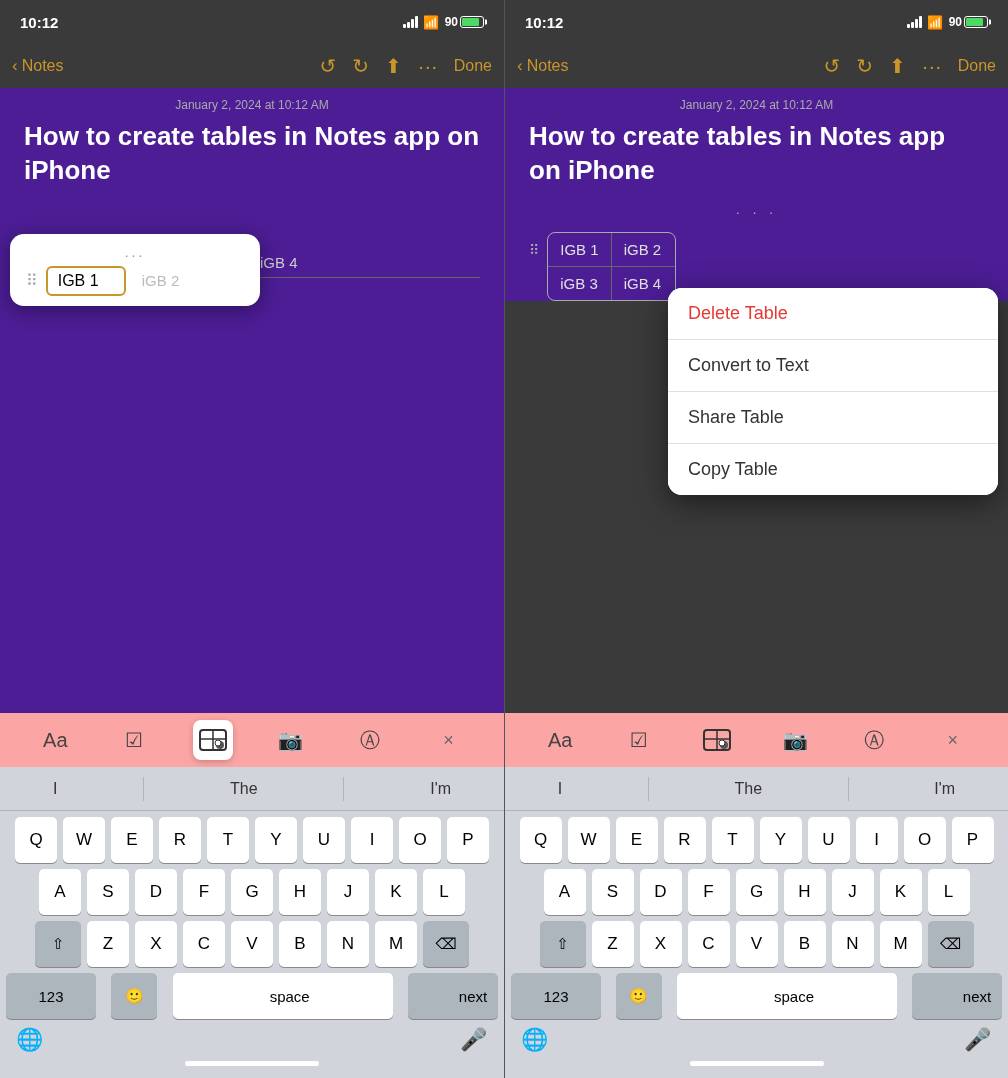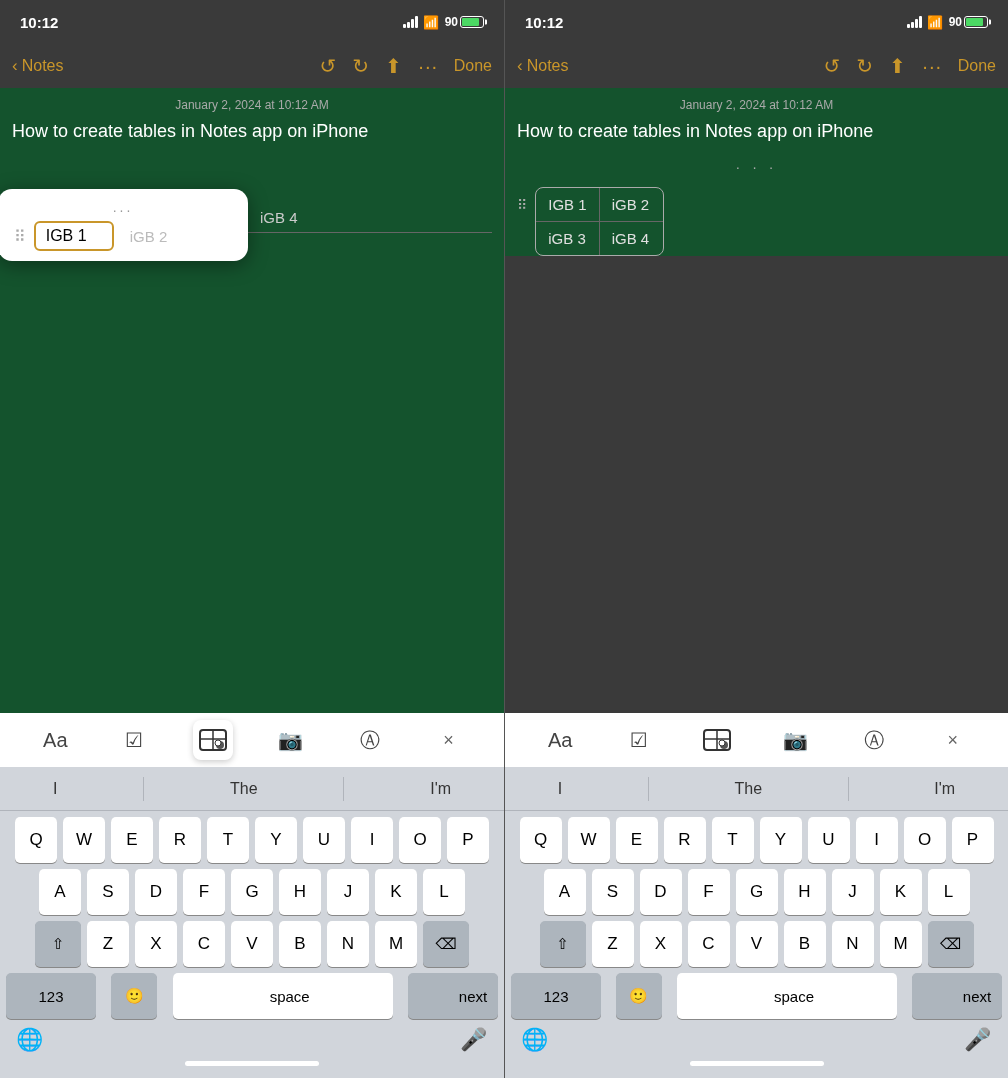--- a/index.html
+++ b/index.html
@@ -146,37 +146,37 @@
     }
 
     .nav-done {
       color: #c9962a;
       font-size: 16px;
       font-weight: 500;
     }
 
     
     .note-content {
-      background: #14532d;
-      padding: 10px 12px;
+      background: #4c1d95;
+      padding: 10px 24px;
       flex: 1;
       position: relative;
     }
 
     .note-date {
       text-align: center;
       color: #aaa;
       font-size: 12px;
       margin-bottom: 8px;
     }
 
     .note-title {
       color: #fff;
-      font-size: 18px;
-      font-weight: 400;
+      font-size: 26px;
+      font-weight: 700;
       line-height: 1.3;
       margin-bottom: 16px;
     }
 
     .table-popup-left {
       background: #fff;
       border-radius: 14px;
       padding: 10px 16px;
       width: 250px;
       box-shadow: 0 4px 20px rgba(0,0,0,0.4);
@@ -291,21 +291,21 @@
     }
 
     .context-item.danger {
       color: #e53935;
       background: #fff;
     }
 
     
     .toolbar {
       height: 54px;
-      background: #ffffff;
+      background: #fca5a5;
       display: flex;
       align-items: center;
       justify-content: space-around;
       padding: 0 16px;
     }
 
     .toolbar-btn {
       width: 40px;
       height: 40px;
       display: flex;
@@ -695,20 +695,26 @@
     <div class="right-table-wrapper">
       <span class="drag-dots">⠿</span>
       <div class="table-grid">
         <div class="table-cell">IGB 1</div>
         <div class="table-cell">iGB 2</div>
         <div class="table-cell">iGB 3</div>
         <div class="table-cell">iGB 4</div>
       </div>
     </div>
 
+    <div class="context-menu">
+      <div class="context-item danger">Delete Table</div>
+      <div class="context-item">Convert to Text</div>
+      <div class="context-item">Share Table</div>
+      <div class="context-item">Copy Table</div>
+    </div>
   </div>
 
   <div style="flex:1;"></div>
 
   <div class="toolbar">
     <div class="toolbar-btn">
       <span>Aa</span>
     </div>
     <div class="toolbar-btn">
       <span>☑</span>

